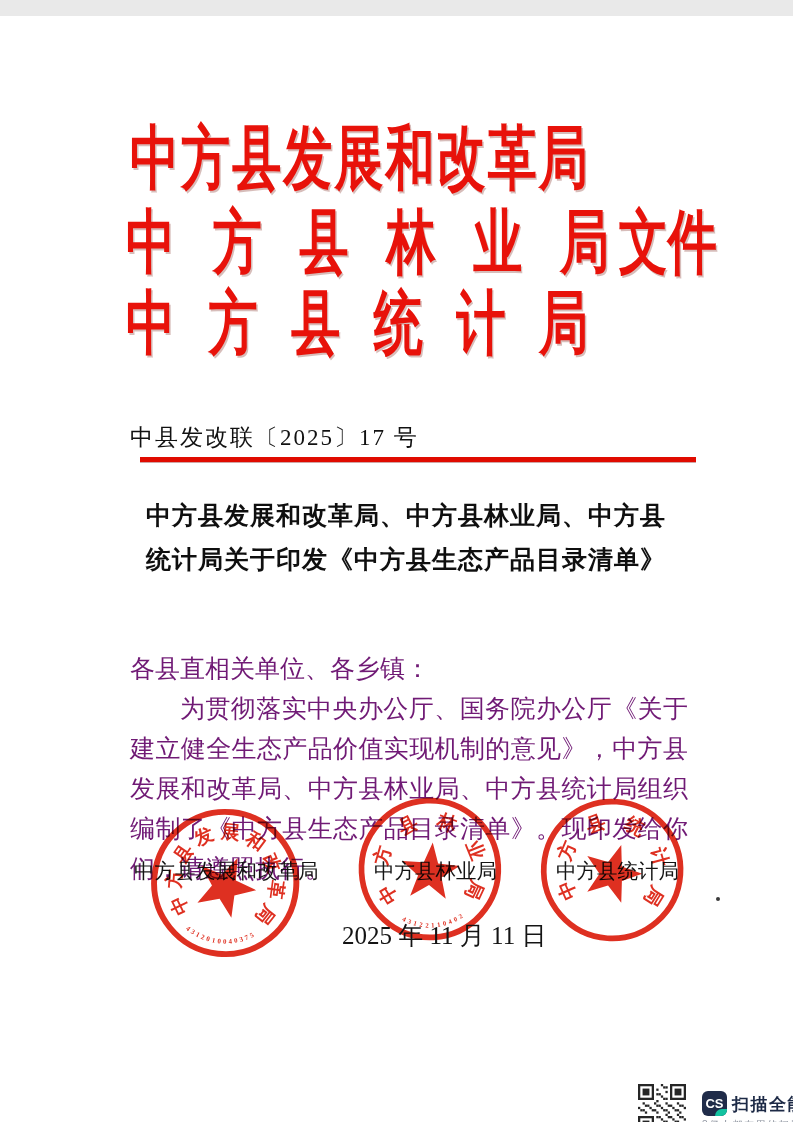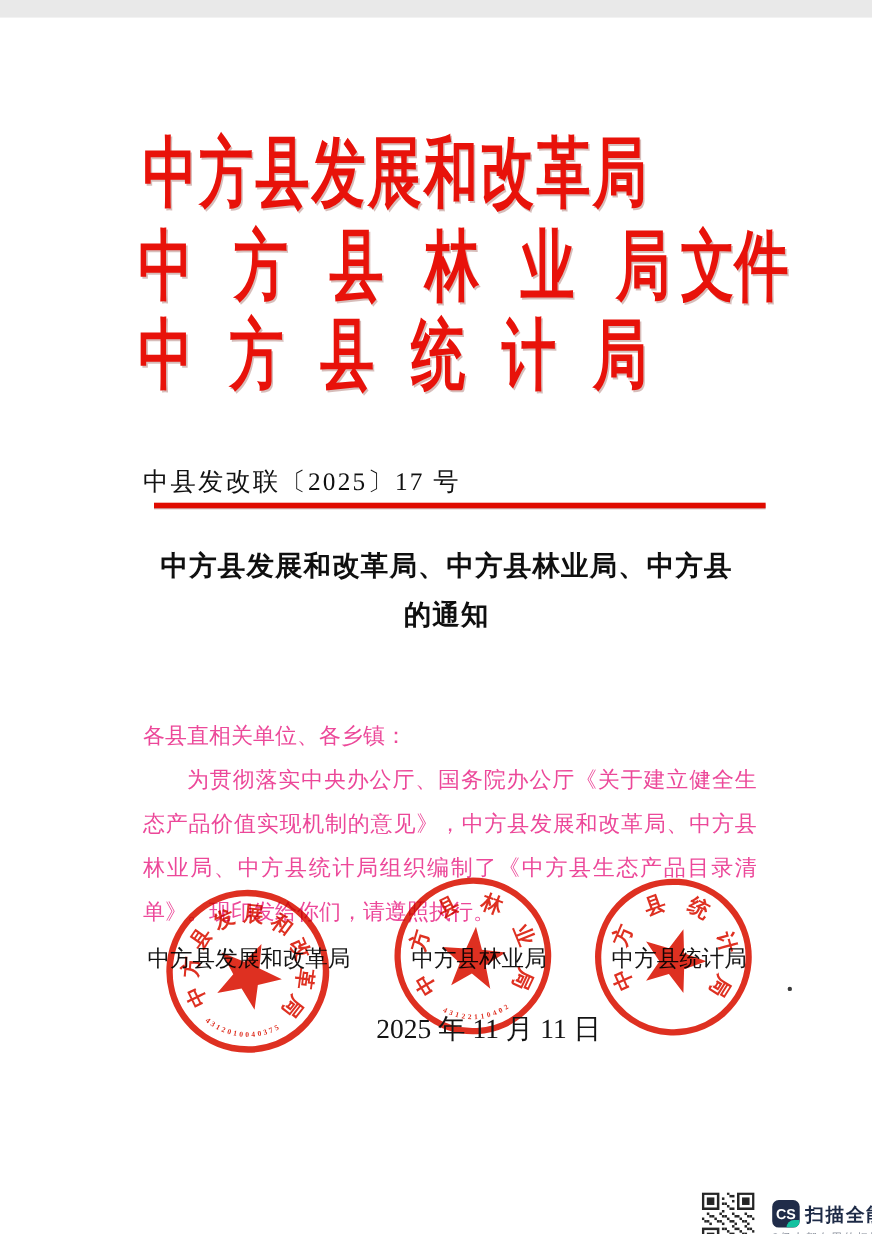--- a/index.html
+++ b/index.html
@@ -41,21 +41,21 @@
   .title{
     position:absolute;left:118px;top:477px;width:576px;
     text-align:center;font-weight:bold;color:#0f0f0f;
     font-family:"Liberation Sans","DejaVu Sans",sans-serif;
     font-size:25px;line-height:44px;letter-spacing:1px;
   }
 
   
   .body-block{
     position:absolute;left:130px;top:633px;width:558px;
-    font-size:20px;line-height:40px;color:#ec4899;
+    font-size:25px;line-height:40px;color:#701a75;
   }
   .body-block .para{margin:0;text-indent:2em;text-align:justify;}
   .body-block .salutation{margin:0;}
 
   
   .signer-name{position:absolute;top:841px;font-size:20.5px;color:#141414;white-space:nowrap;}
   #name1{left:134px;}
   #name2{left:374px;}
   #name3{left:556px;}
   .date-line{position:absolute;left:342px;top:903px;font-size:25px;color:#141414;white-space:nowrap;}
@@ -103,21 +103,21 @@
   <div class="hl" id="hl1"><span class="ch">中</span><span class="ch">方</span><span class="ch">县</span><span class="ch">发</span><span class="ch">展</span><span class="ch">和</span><span class="ch">改</span><span class="ch">革</span><span class="ch">局</span></div>
   <div class="hl" id="hl2"><span class="ch">中</span><span class="ch">方</span><span class="ch">县</span><span class="ch">林</span><span class="ch">业</span><span class="ch">局</span><span class="ch">文</span><span class="ch">件</span></div>
   <div class="hl" id="hl3"><span class="ch">中</span><span class="ch">方</span><span class="ch">县</span><span class="ch">统</span><span class="ch">计</span><span class="ch">局</span></div>
 
   <div class="doc-number">中县发改联〔2025〕17 号</div>
 
   <div class="red-rule"></div>
 
   <div class="title">
     <div>中方县发展和改革局、中方县林业局、中方县</div>
-    <div>的通知</div>
+    <div>统计局关于印发《中方县生态产品目录清单》</div>
   </div>
 
   <div class="body-block">
     <p class="salutation">各县直相关单位、各乡镇：</p>
     <p class="para">为贯彻落实中央办公厅、国务院办公厅《关于建立健全生态产品价值实现机制的意见》，中方县发展和改革局、中方县林业局、中方县统计局组织编制了《中方县生态产品目录清单》。现印发给你们，请遵照执行。</p>
   </div>
 
   <div class="signer-name" id="name1">中方县发展和改革局</div>
   <div class="signer-name" id="name2">中方县林业局</div>
   <div class="signer-name" id="name3">中方县统计局</div>

